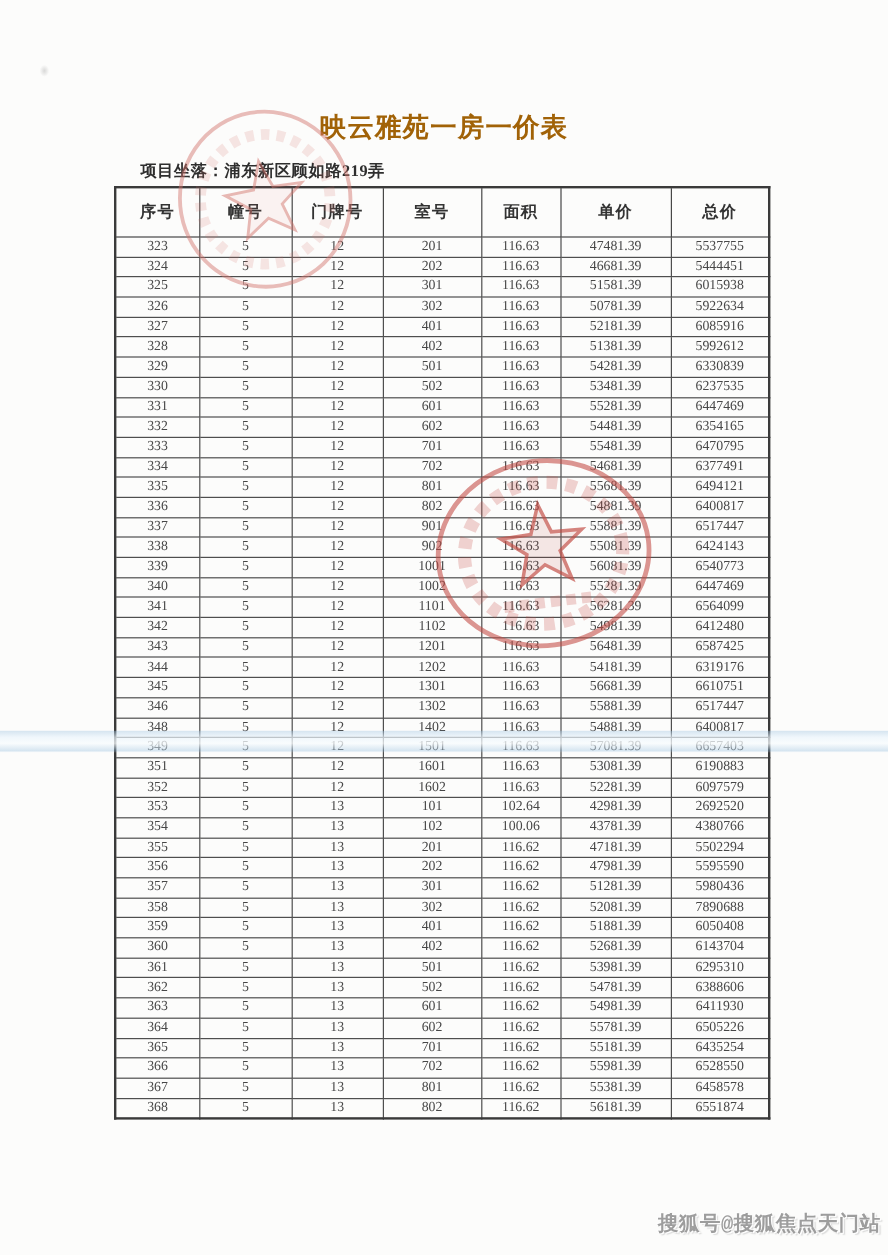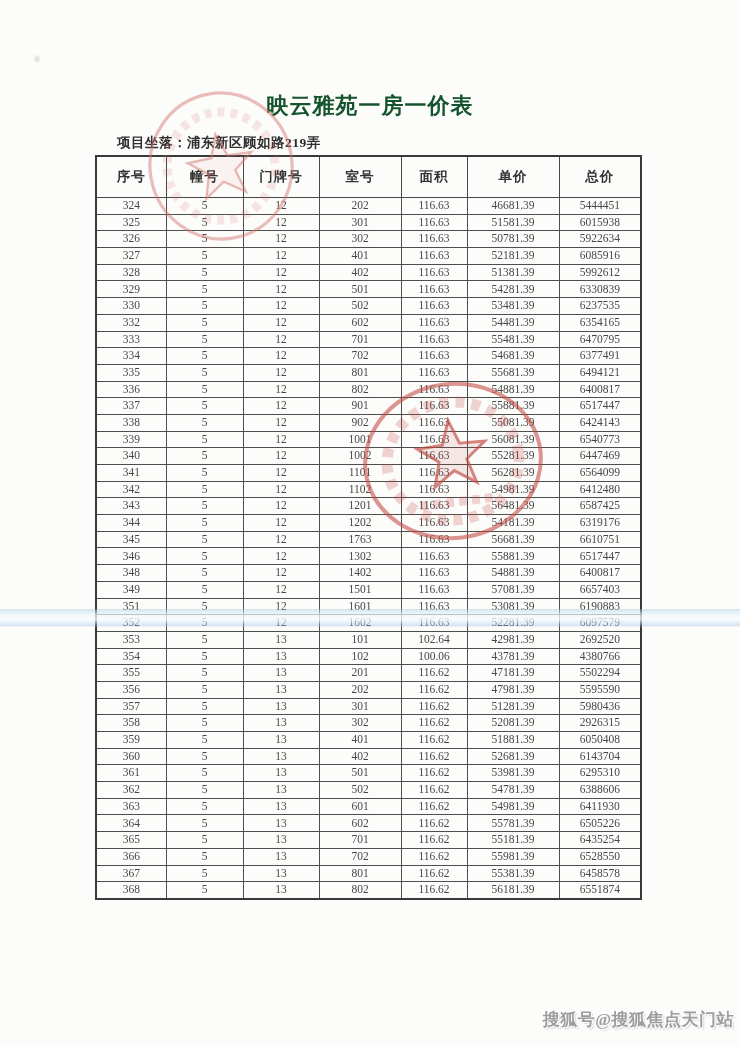--- a/index.html
+++ b/index.html
@@ -4,21 +4,21 @@
 <style>
   html,body{margin:0;padding:0;}
   body{
     width:740px;height:1046px;position:relative;overflow:hidden;
     background:#fcfcfb;
     font-family:"Liberation Serif","DejaVu Serif",serif;
   }
   .page{position:absolute;inset:0;}
   .doc-title{
     position:absolute;top:76px;left:0;width:740px;text-align:center;
-    font-size:22px;font-weight:700;color:#14532d;letter-spacing:1px;
+    font-size:22px;font-weight:700;color:#a16207;letter-spacing:1px;
   }
   .location-line{
     position:absolute;top:134px;left:97px;
     font-size:13.5px;font-weight:700;color:#2e2e2e;letter-spacing:.5px;margin-left:20px;
   }
   table.price-table{
     position:absolute;top:155px;left:95px;width:545px;
     border-collapse:collapse;table-layout:fixed;
     background:transparent;
     padding-left:44px;
@@ -51,21 +51,21 @@
     pointer-events:none;z-index:30;
   }
   .paper-speck{
     position:absolute;left:33px;top:54px;width:8px;height:10px;
     background:radial-gradient(ellipse at center,rgba(150,150,150,.35),rgba(150,150,150,0) 70%);
     pointer-events:none;
   }
   .watermark{
     position:absolute;right:6px;top:1008px;
     font-size:17px;font-weight:700;color:#9d9d9d;letter-spacing:.5px;
-    font-family:Liberation Serif, serif;
+    font-family:Liberation Mono, monospace;
     text-shadow:1px 1px 0 rgba(255,255,255,.95),-1px -1px 0 rgba(255,255,255,.7),2px 2px 1px rgba(120,120,120,.25);
   }
 </style>
 </head>
 <body>
 
 <div class="page">
 
   <div class="paper-speck"></div>
 
@@ -89,20 +89,29 @@
           <th>幢号</th>
           <th>门牌号</th>
           <th>室号</th>
           <th>面积</th>
           <th>单价</th>
           <th>总价</th>
         </tr>
     </thead>
     <tbody>
         <tr>
+          <td>323</td>
+          <td>5</td>
+          <td>12</td>
+          <td>201</td>
+          <td>116.63</td>
+          <td>47481.39</td>
+          <td>5537755</td>
+        </tr>
+        <tr>
           <td>324</td>
           <td>5</td>
           <td>12</td>
           <td>202</td>
           <td>116.63</td>
           <td>46681.39</td>
           <td>5444451</td>
         </tr>
         <tr>
           <td>325</td>
@@ -152,20 +161,29 @@
         <tr>
           <td>330</td>
           <td>5</td>
           <td>12</td>
           <td>502</td>
           <td>116.63</td>
           <td>53481.39</td>
           <td>6237535</td>
         </tr>
         <tr>
+          <td>331</td>
+          <td>5</td>
+          <td>12</td>
+          <td>601</td>
+          <td>116.63</td>
+          <td>55281.39</td>
+          <td>6447469</td>
+        </tr>
+        <tr>
           <td>332</td>
           <td>5</td>
           <td>12</td>
           <td>602</td>
           <td>116.63</td>
           <td>54481.39</td>
           <td>6354165</td>
         </tr>
         <tr>
           <td>333</td>
@@ -272,21 +290,21 @@
           <td>12</td>
           <td>1202</td>
           <td>116.63</td>
           <td>54181.39</td>
           <td>6319176</td>
         </tr>
         <tr>
           <td>345</td>
           <td>5</td>
           <td>12</td>
-          <td>1763</td>
+          <td>1301</td>
           <td>116.63</td>
           <td>56681.39</td>
           <td>6610751</td>
         </tr>
         <tr>
           <td>346</td>
           <td>5</td>
           <td>12</td>
           <td>1302</td>
           <td>116.63</td>
@@ -374,21 +392,21 @@
           <td>51281.39</td>
           <td>5980436</td>
         </tr>
         <tr>
           <td>358</td>
           <td>5</td>
           <td>13</td>
           <td>302</td>
           <td>116.62</td>
           <td>52081.39</td>
-          <td>2926315</td>
+          <td>7890688</td>
         </tr>
         <tr>
           <td>359</td>
           <td>5</td>
           <td>13</td>
           <td>401</td>
           <td>116.62</td>
           <td>51881.39</td>
           <td>6050408</td>
         </tr>

